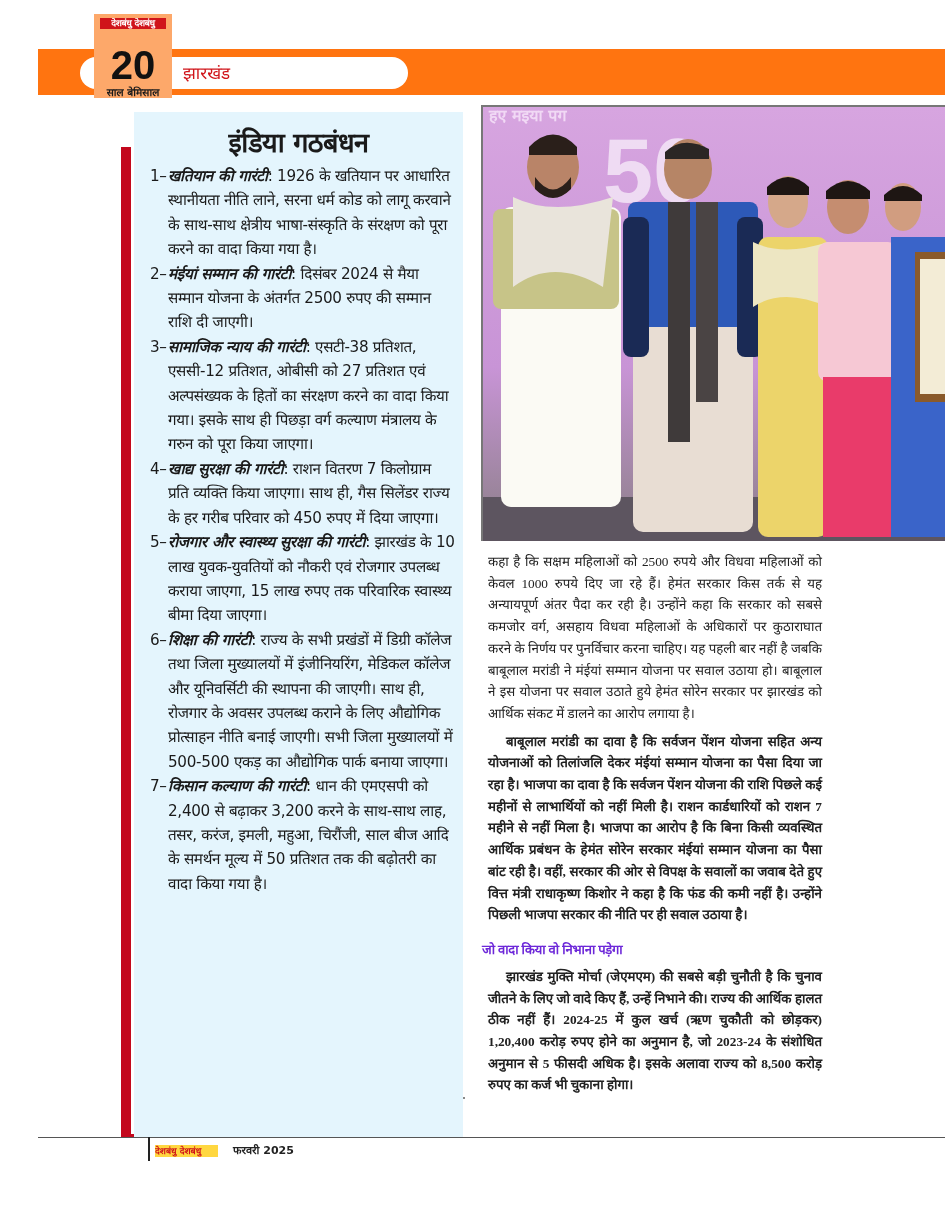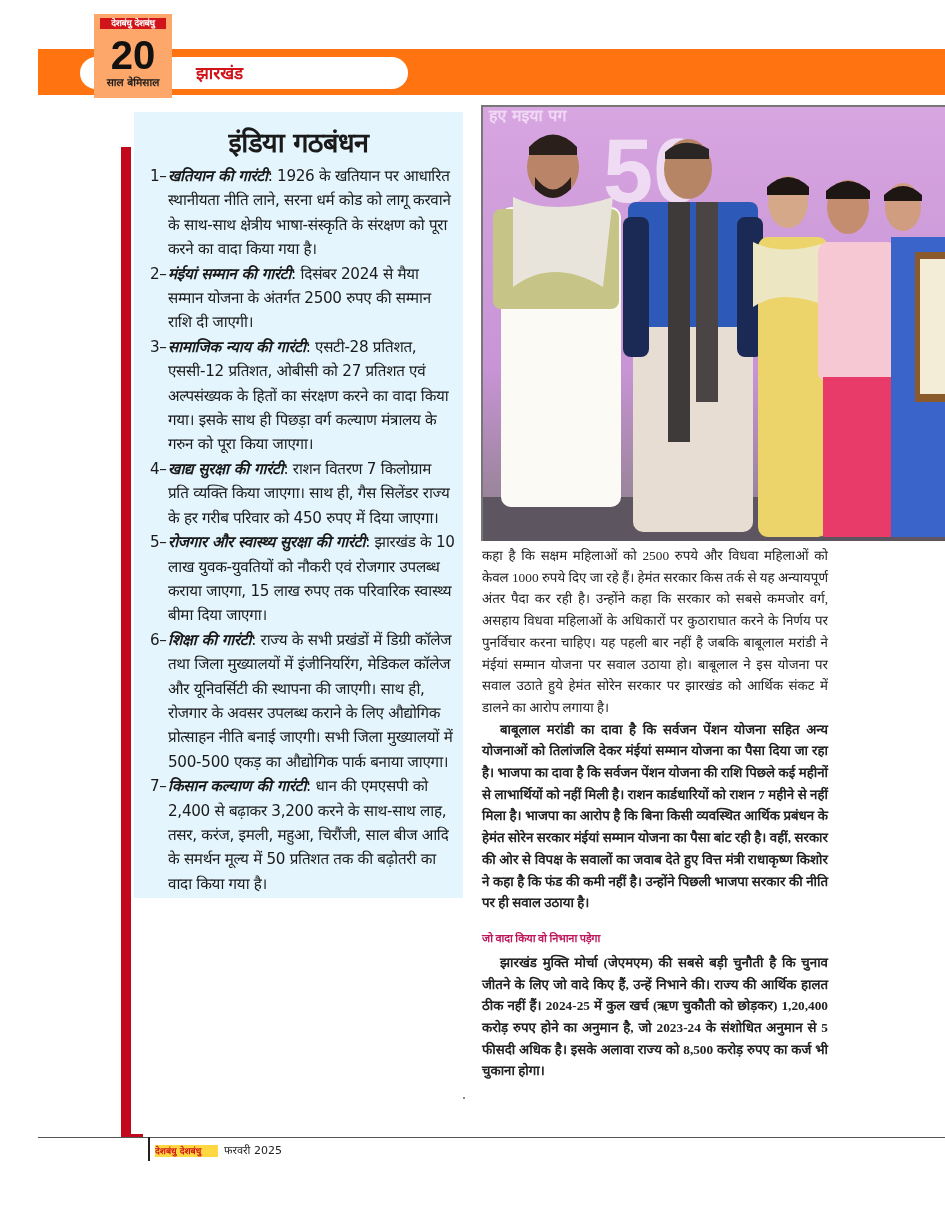--- a/index.html
+++ b/index.html
@@ -3,60 +3,60 @@
 <meta charset="utf-8">
 <style>
   html, body { margin:0; padding:0; }
   body { width:945px; height:1223px; background:#ffffff; position:relative; overflow:hidden;
          font-family:"DejaVu Sans", "Liberation Sans", sans-serif; color:#1a1a1a; }
 
   
   .header-bar { position:absolute; left:38px; top:49px; width:907px; height:46px; background:#ff7410; }
   .section-pill { position:absolute; left:80px; top:57px; width:328px; height:32px; background:#ffffff;
                   border-radius:16px; }
-  .section-label { position:absolute; left:196px; top:59px; font-size:17px; font-weight:bold; color:#d0141a;
+  .section-label { position:absolute; left:183px; top:59px; font-size:17px; font-weight:normal; color:#d0141a;
                    line-height:28px; }
   .badge { position:absolute; left:94px; top:14px; width:78px; height:84px; background:#fda86a; text-align:center; }
   .badge-brand { margin:4px auto 0; width:66px; height:11px; font-size:9px; line-height:11px; font-weight:bold;
                  color:#ffffff; background:#d0141a; letter-spacing:-0.3px; overflow:hidden; white-space:nowrap; }
-  .badge-num { font-family:"Liberation Sans", sans-serif; font-size:40px; font-weight:bold; line-height:40px; color:#111; margin-top:6px; }
+  .badge-num { font-family:"Liberation Sans", sans-serif; font-size:40px; font-weight:bold; line-height:40px; color:#111; margin-top:16px; }
   .badge-sub { font-size:10.5px; font-weight:bold; color:#1a1a1a; line-height:14px; white-space:nowrap; }
 
   
   .red-rule { position:absolute; left:121px; top:147px; width:10px; height:990px; background:#c3081d; }
   .red-foot { position:absolute; left:121px; top:1134px; width:22px; height:3px; background:#c3081d; }
-  .box { position:absolute; left:134px; top:112px; width:329px; height:786px; background:#e4f5fd; }
+  .box { position:absolute; left:134px; top:112px; width:329px; height:1026px; background:#e4f5fd; }
   .box-title { text-align:center; font-size:27px; line-height:34px; font-weight:bold; color:#1a1a1a;
                margin-top:14px; letter-spacing:-0.5px; }
   .glist { list-style:none; margin:4px 0 0 0; padding:0 8px 0 16px; }
   .gitem { position:relative; padding-left:18px; font-size:15.2px; line-height:24.4px; color:#1a1a1a;
            letter-spacing:-0.3px; margin-bottom:0px; }
   .gnum { position:absolute; left:0; top:0; }
   .ghead { font-weight:bold;font-style:italic; }
 
   
   .photo { position:absolute; left:481px; top:105px; width:464px; height:434px; overflow:hidden;
            background:#d6a9df; border-top:2px solid #777; border-left:2px solid #777; }
   .photo svg { display:block; }
 
   
   .article { position:absolute; left:482px; top:545px; width:346px; font-family:"Liberation Serif", serif;
              font-size:13.3px; line-height:21.7px; color:#222; text-align:justify; }
-  .article p { margin:0; }
+  .article p { margin:6px; }
   .article p.indent { text-indent:18px;font-weight:bold; }
-  .subhead { font-family:"Liberation Sans", sans-serif; font-weight:bold; font-size:11px; line-height:20px;
-             color:#be185d; margin:14px 0 4px 0 !important; letter-spacing:-0.3px; }
+  .subhead { font-family:"Liberation Sans", sans-serif; font-weight:bold; font-size:13px; line-height:20px;
+             color:#6d28d9; margin:14px 0 4px 0 !important; letter-spacing:-0.3px; }
   .dot { position:absolute; left:463px; top:1097px; width:2px; height:2px; background:#888; }
 
   
   .footer-rule { position:absolute; left:38px; top:1137px; width:907px; height:1px; background:#555; }
   .footer-tick { position:absolute; left:148px; top:1137px; width:2px; height:24px; background:#222; }
   .footer-brand { position:absolute; left:155px; top:1145px; width:63px; height:12px; background:#ffd740;
                   color:#d0141a; font-size:9px; line-height:12px; font-weight:bold; overflow:hidden; white-space:nowrap; }
-  .footer-date { position:absolute; left:224px; top:1144px; font-size:11px; font-weight:normal; color:#222; line-height:14px; }
+  .footer-date { position:absolute; left:233px; top:1144px; font-size:11px; font-weight:bold; color:#222; line-height:14px; }
 </style>
 </head>
 <body>
 
 <div class="header-bar"></div>
 <div class="section-pill"></div>
 <div class="section-label">झारखंड</div>
 <div class="badge">
   <div class="badge-brand">देशबंधु देशबंधु</div>
   <div class="badge-num">20</div>
@@ -70,21 +70,21 @@
     <div>इंडिया गठबंधन</div>
   </div>
   <ul class="glist">
     <li class="gitem">
       <span class="gnum">1–</span><span class="ghead">खतियान की गारंटी</span><span>: </span><span>1926 के खतियान पर आधारित स्थानीयता नीति लाने, सरना धर्म कोड को लागू करवाने के साथ-साथ क्षेत्रीय भाषा-संस्कृति के संरक्षण को पूरा करने का वादा किया गया है।</span>
     </li>
     <li class="gitem">
       <span class="gnum">2–</span><span class="ghead">मंईयां सम्मान की गारंटी</span><span>: </span><span>दिसंबर 2024 से मैया सम्मान योजना के अंतर्गत 2500 रुपए की सम्मान राशि दी जाएगी।</span>
     </li>
     <li class="gitem">
-      <span class="gnum">3–</span><span class="ghead">सामाजिक न्याय की गारंटी</span><span>: </span><span>एसटी-28 प्रतिशत, एससी-12 प्रतिशत, ओबीसी को 27 प्रतिशत एवं अल्पसंख्यक के हितों का संरक्षण करने का वादा किया गया। इसके साथ ही पिछड़ा वर्ग कल्याण मंत्रालय के गरुन को पूरा किया जाएगा।</span>
+      <span class="gnum">3–</span><span class="ghead">सामाजिक न्याय की गारंटी</span><span>: </span><span>एसटी-38 प्रतिशत, एससी-12 प्रतिशत, ओबीसी को 27 प्रतिशत एवं अल्पसंख्यक के हितों का संरक्षण करने का वादा किया गया। इसके साथ ही पिछड़ा वर्ग कल्याण मंत्रालय के गरुन को पूरा किया जाएगा।</span>
     </li>
     <li class="gitem">
       <span class="gnum">4–</span><span class="ghead">खाद्य सुरक्षा की गारंटी</span><span>: </span><span>राशन वितरण 7 किलोग्राम प्रति व्यक्ति किया जाएगा। साथ ही, गैस सिलेंडर राज्य के हर गरीब परिवार को 450 रुपए में दिया जाएगा।</span>
     </li>
     <li class="gitem">
       <span class="gnum">5–</span><span class="ghead">रोजगार और स्वास्थ्य सुरक्षा की गारंटी</span><span>: </span><span>झारखंड के 10 लाख युवक-युवतियों को नौकरी एवं रोजगार उपलब्ध कराया जाएगा, 15 लाख रुपए तक परिवारिक स्वास्थ्य बीमा दिया जाएगा।</span>
     </li>
     <li class="gitem">
       <span class="gnum">6–</span><span class="ghead">शिक्षा की गारंटी</span><span>: </span><span>राज्य के सभी प्रखंडों में डिग्री कॉलेज तथा जिला मुख्यालयों में इंजीनियरिंग, मेडिकल कॉलेज और यूनिवर्सिटी की स्थापना की जाएगी। साथ ही, रोजगार के अवसर उपलब्ध कराने के लिए औद्योगिक प्रोत्साहन नीति बनाई जाएगी। सभी जिला मुख्यालयों में 500-500 एकड़ का औद्योगिक पार्क बनाया जाएगा।</span>
     </li>

